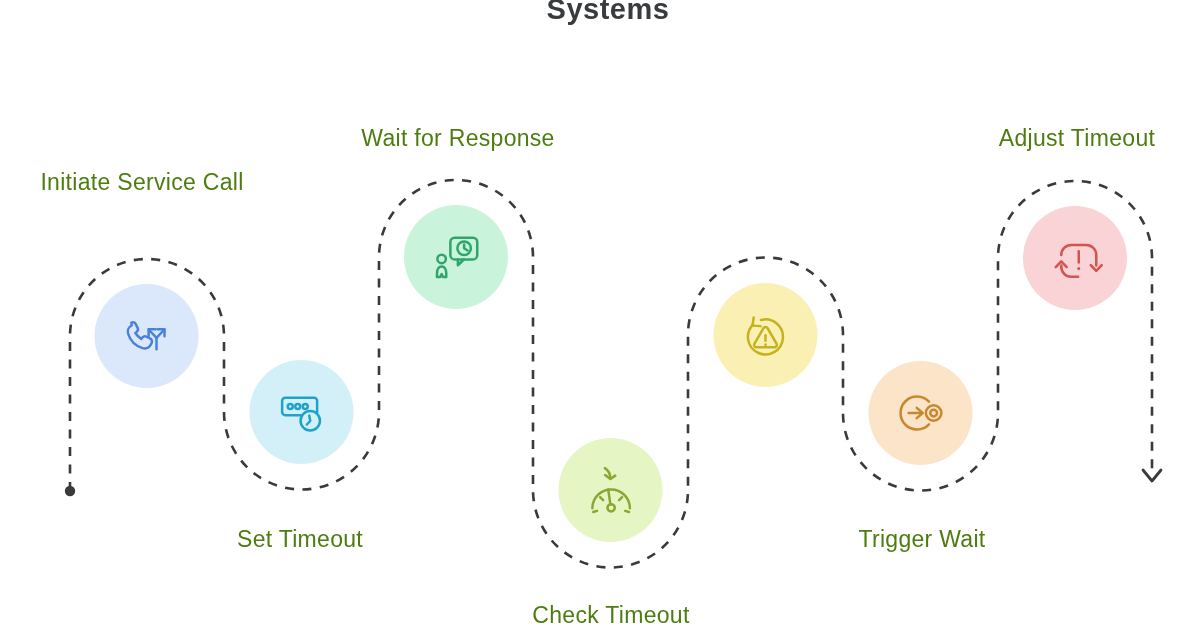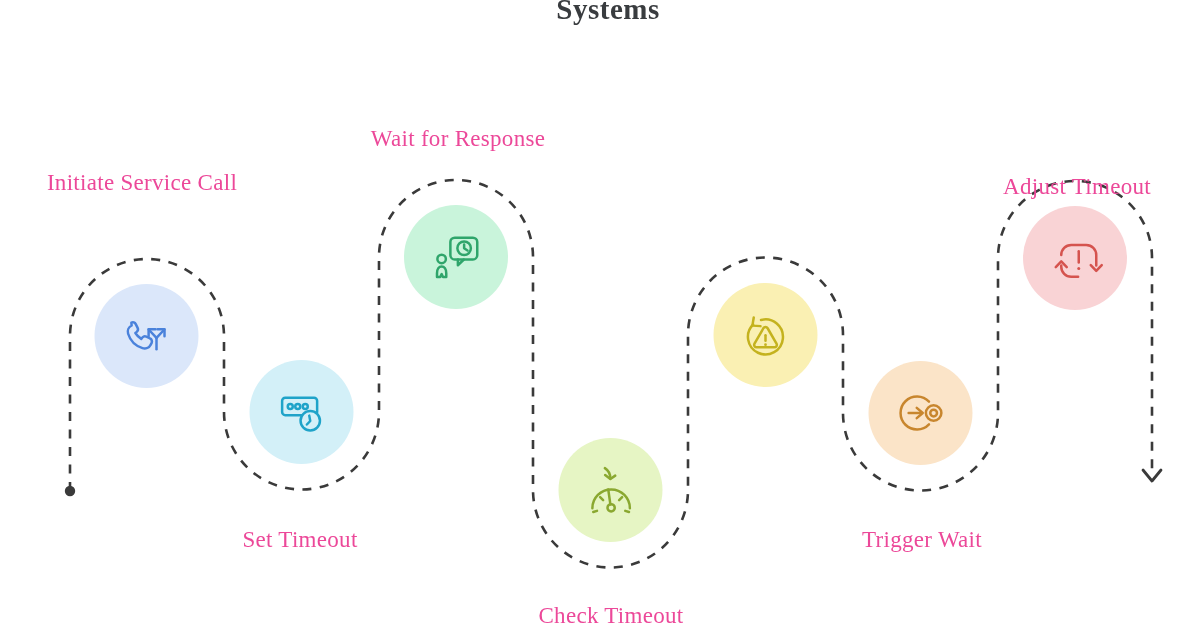--- a/index.html
+++ b/index.html
@@ -2,53 +2,53 @@
 <html><head>
 <meta charset="utf-8">
 <style>
   html, body { margin: 0; padding: 0; background: #ffffff; }
   .canvas {
     position: relative;
     width: 1200px;
     height: 628px;
     overflow: hidden;
     background: #ffffff;
-    font-family: Liberation Serif, serif;
+    font-family: Liberation Sans, sans-serif;
     color: #3e4145;
   }
   .scene { position: absolute; left: 0; top: 0; }
   .title {
     position: absolute;
     top: -7px;
     left: 608px;
     transform: translateX(-50%);
     font-size: 29px;
     font-weight: 700;
     letter-spacing: 0.5px;
     color: #393c3f;
     white-space: nowrap;
   }
   .label {
     position: absolute;
     transform: translateX(-50%);
     font-size: 23px;
     letter-spacing: 0.3px;
     line-height: 1.35;
-    color: #ec4899;
+    color: #4d7c0f;
     text-align: center;
     white-space: nowrap;
   }
   .label.wrap { white-space: normal; width: 212px; }
   .lbl-initiate { left: 142px;  top: 167px; }
   .lbl-set      { left: 300px;  top: 524px; }
   .lbl-wait     { left: 458px;  top: 123px; }
   .lbl-check    { left: 611px;  top: 600px; }
   .lbl-handle   { left: 762px;  top: 200px; }
   .lbl-trigger  { left: 922px;  top: 524px; }
-  .lbl-adjust   { left: 1077px; top: 123px; margin-top: 48px; }
+  .lbl-adjust   { left: 1077px; top: 123px; }
 </style>
 </head>
 <body>
 
 <div class="canvas">
 
   <div class="title">Systems</div>
 
   <svg class="scene" width="1200" height="628" viewBox="0 0 1200 628">
 

